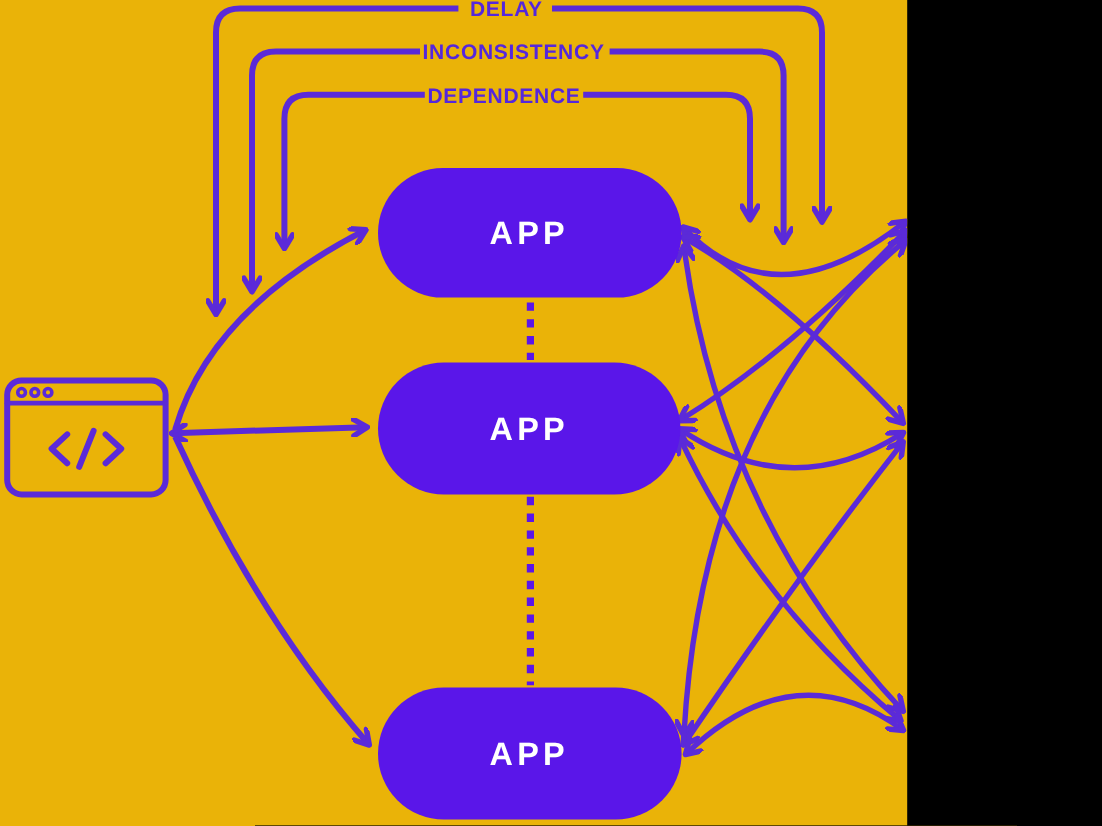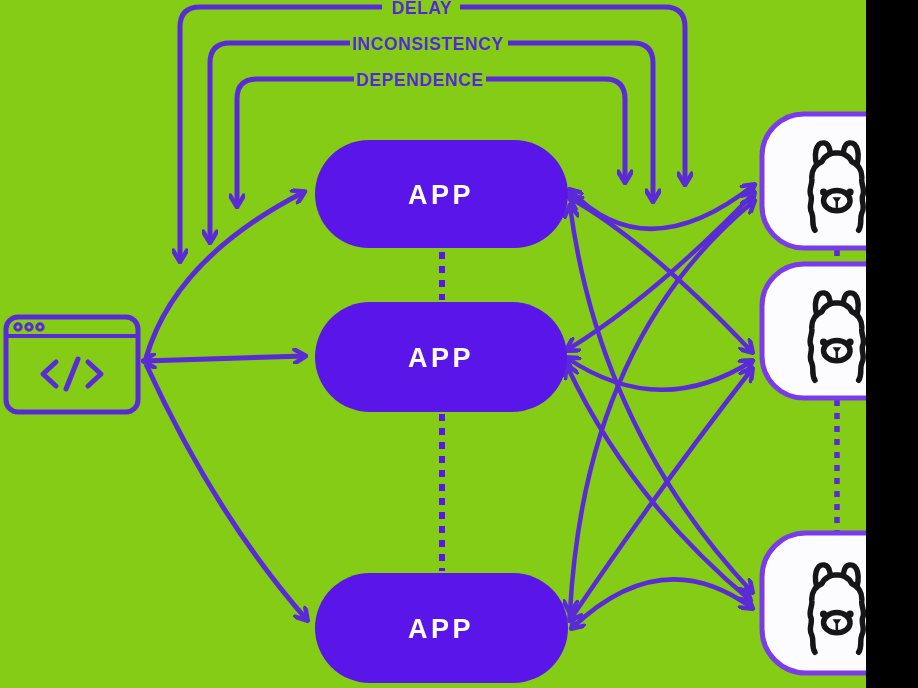--- a/index.html
+++ b/index.html
@@ -1,16 +1,16 @@
 <!DOCTYPE html>
 <html><head>
 <meta charset="utf-8">
 <style>
   html,body{margin:0;padding:0;background:#000;}
-  .stage{position:relative;width:866px;height:688px;background:#84cc16;overflow:hidden;
+  .stage{position:relative;width:756px;height:688px;background:#eab308;overflow:hidden;
          font-family:"Liberation Sans",sans-serif;}
   svg{position:absolute;inset:0;display:block;}
   .edge{stroke:#5B2AD8;stroke-width:4.5;fill:none;}
   .thick{stroke-width:5;}
   .fb-label{font-size:17.5px;font-weight:800;letter-spacing:0.6px;fill:#5527DC;text-anchor:middle;}
   .app-label{font-size:27px;font-weight:700;letter-spacing:3.5px;fill:#FFFFFF;text-anchor:middle;}
   .app-pill{fill:#5A16E9;}
   .card{fill:#FCFCFF;stroke:#7C3AED;stroke-width:5;}
   .dash-app{stroke:#5A16E9;stroke-width:6;stroke-dasharray:7 7;fill:none;}
   .dash-model{stroke:#5B2AD8;stroke-width:5.5;stroke-dasharray:6 7;fill:none;}

